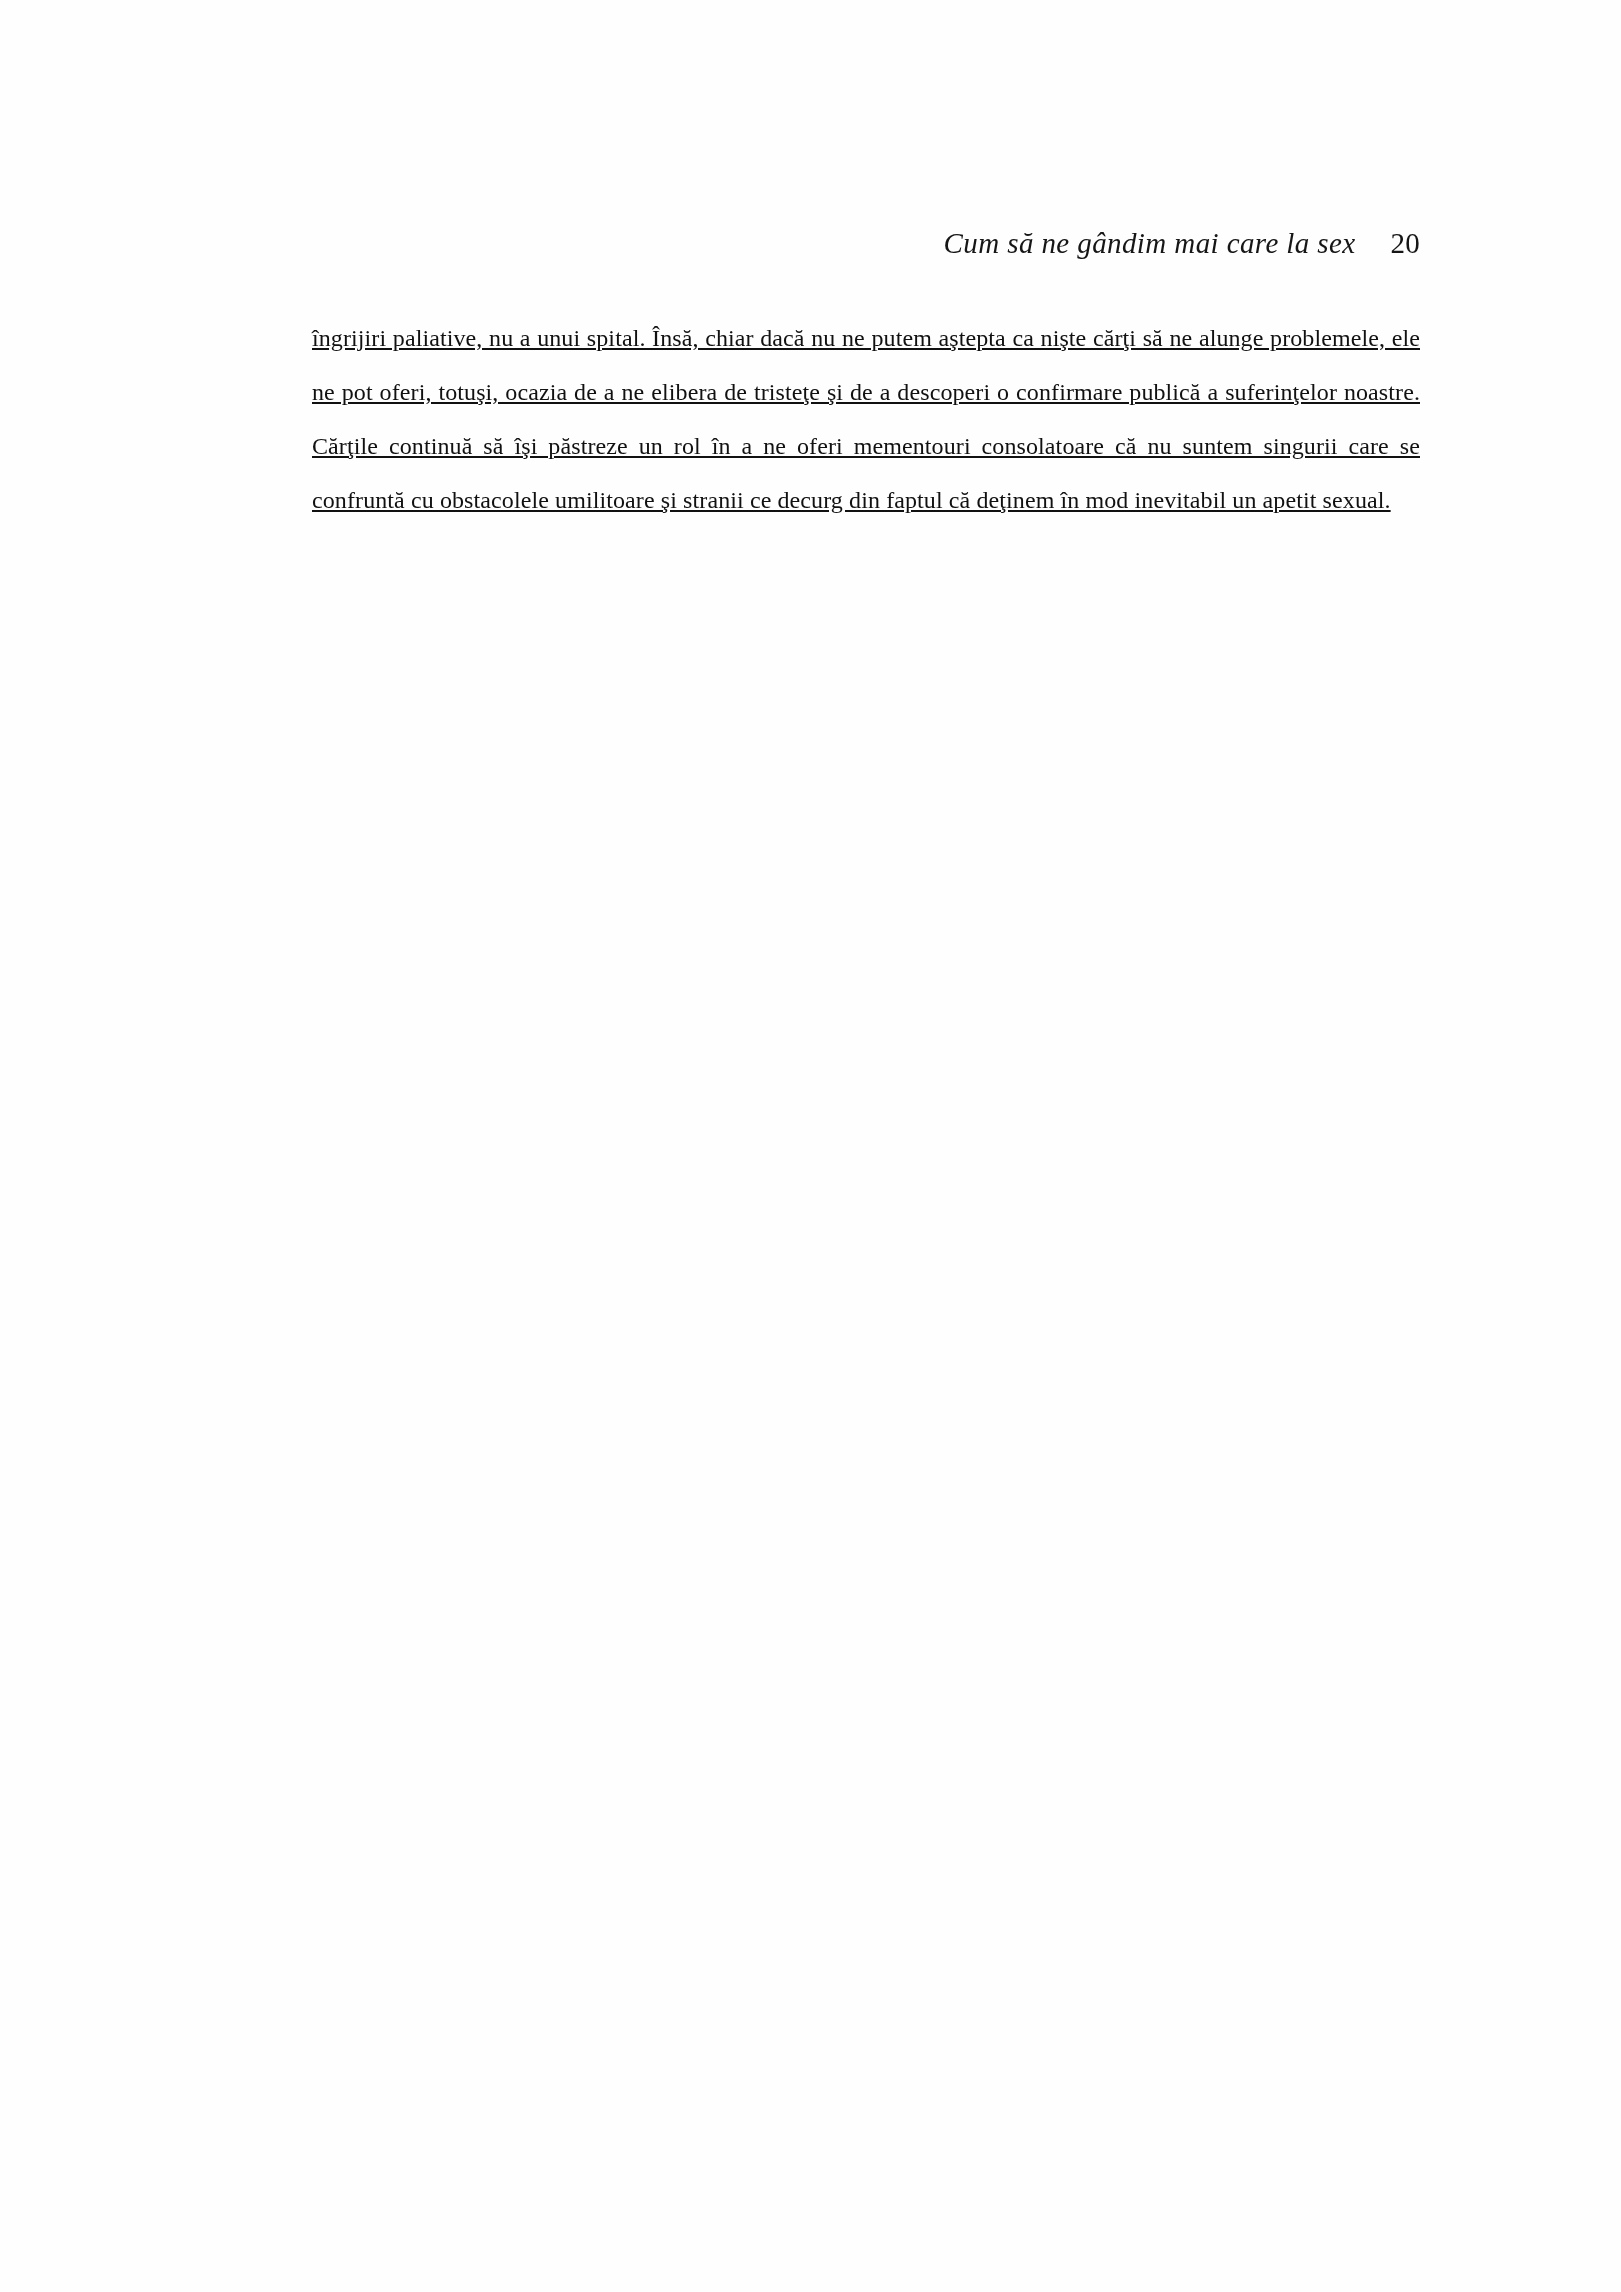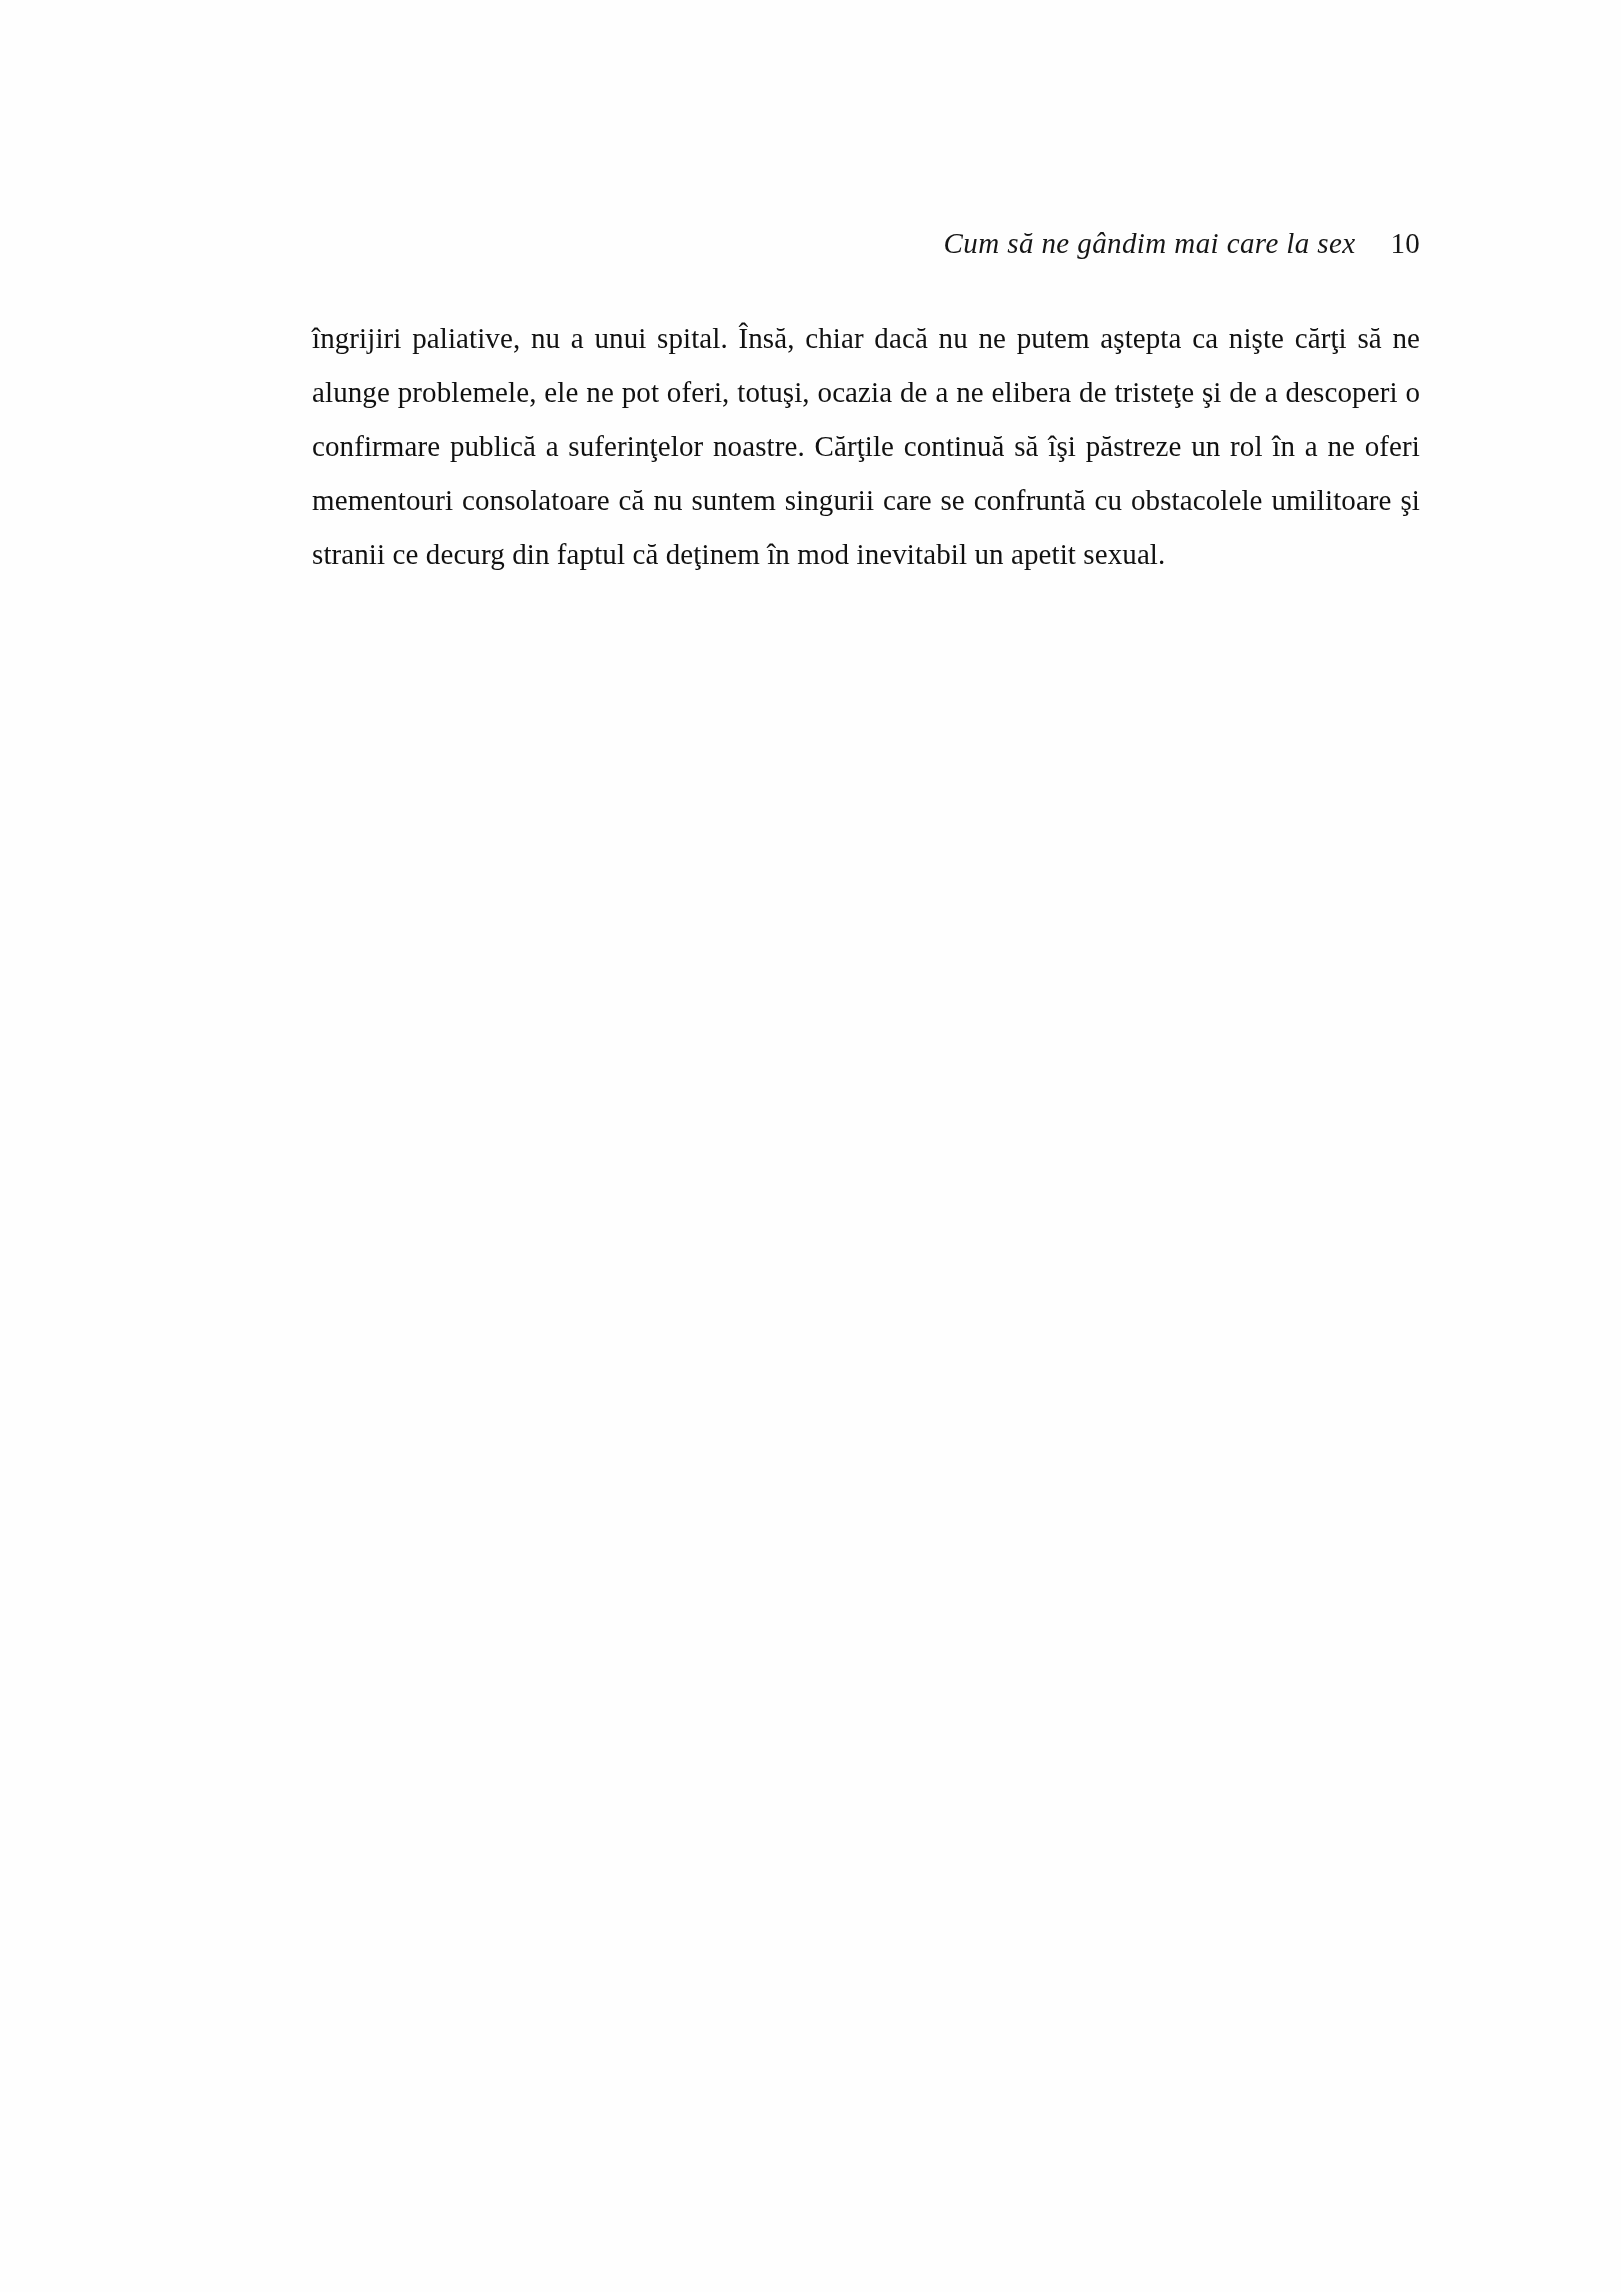--- a/index.html
+++ b/index.html
@@ -53,43 +53,44 @@
   .running-head-folio {
     font-family: "Liberation Serif", serif;
     font-size: 29px;
     color: #161616;
     margin-left: 35px;
     letter-spacing: 0.2px;
   }
 
   .body-text {
     font-family: "Liberation Serif", serif;
-    font-size: 29px;
+    font-size: 24px;
     line-height: 54px;
     text-align: justify;
     text-justify: inter-word;
     color: #111111;
     letter-spacing: 0.1px;
     hyphens: manual;
+    text-decoration: underline;
   }
 
   .body-text > p {
     margin: 0;
   }
 </style>
 </head>
 <body>
 
 <div class="page">
 
   <div class="content-block">
 
     <div class="running-head">
       <span class="running-head-title">Cum să ne gândim mai care la sex</span>
-      <span class="running-head-folio">10</span>
+      <span class="running-head-folio">20</span>
     </div>
 
     <div class="body-text">
       <p>îngrijiri paliative, nu a unui spital. Însă, chiar dacă nu ne putem aştepta ca nişte cărţi să ne alunge problemele, ele ne pot oferi, totuşi, ocazia de a ne elibera de tristeţe şi de a descoperi o confirmare publică a suferinţelor noastre. Cărţile continuă să îşi păstreze un rol în a ne oferi mementouri consolatoare că nu suntem singurii care se confruntă cu obstacolele umilitoare şi stranii ce decurg din faptul că deţinem în mod inevitabil un apetit sexual.</p>
     </div>
 
   </div>
 
 </div>
 

